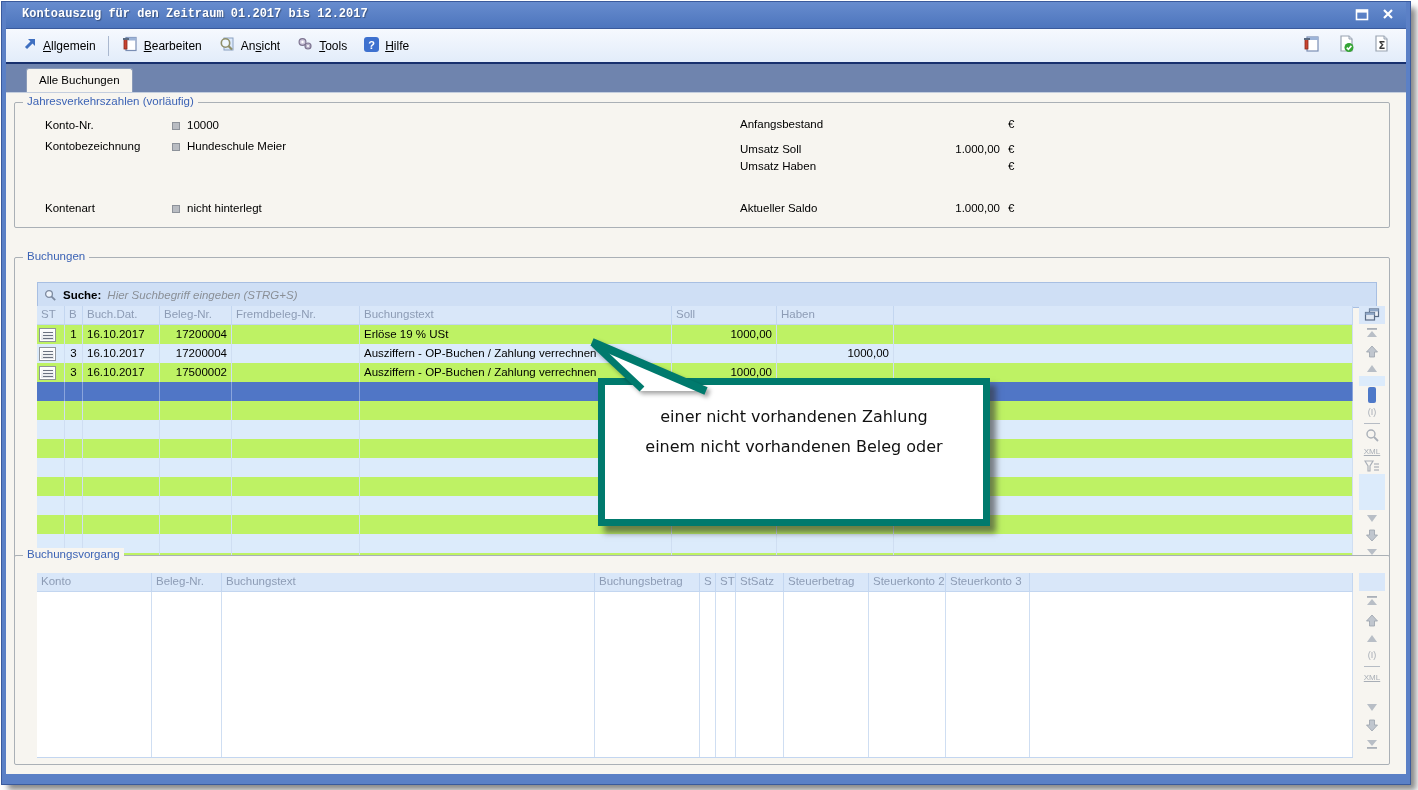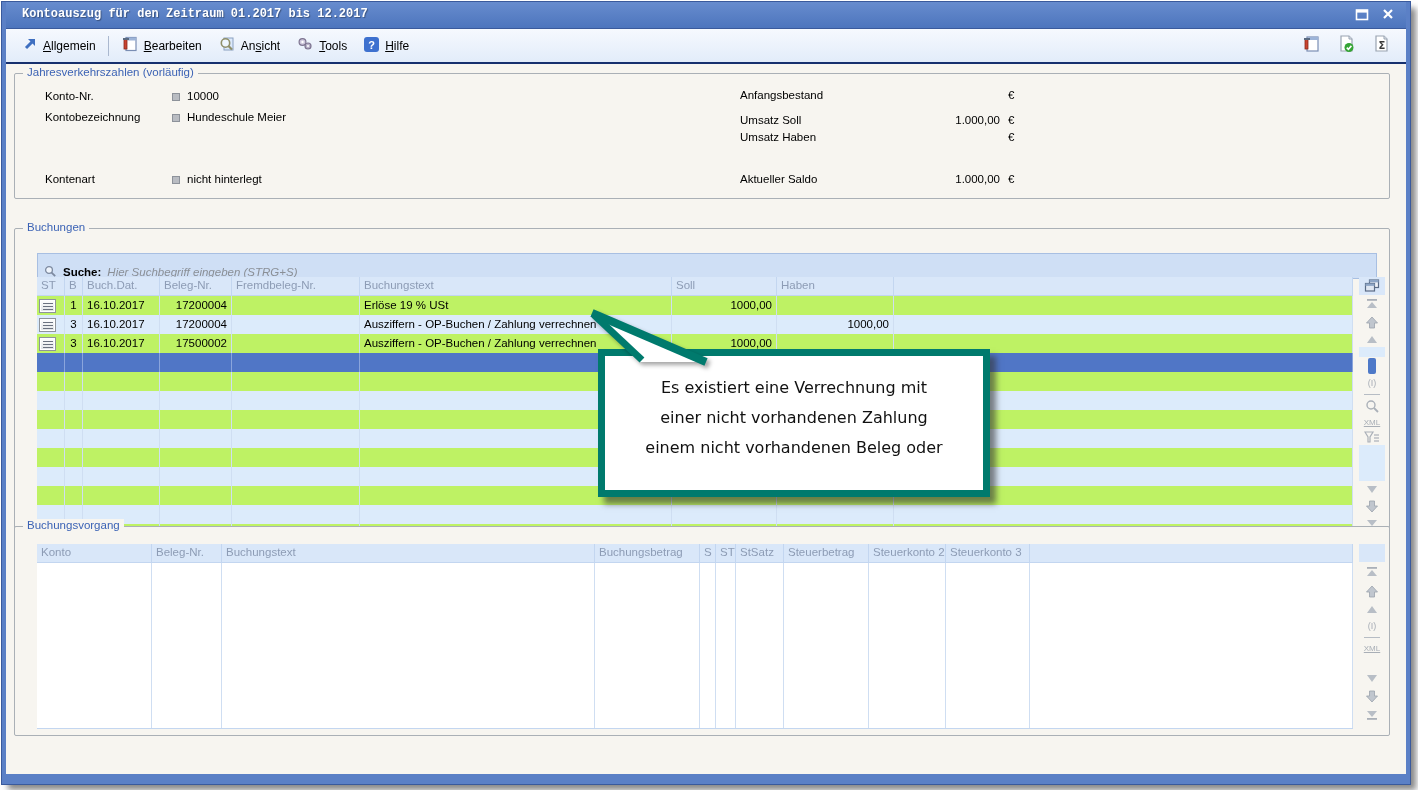--- a/index.html
+++ b/index.html
@@ -35,21 +35,21 @@
     color:#3c63b5;font-size:11.5px;}
   
   .field-row{position:absolute;height:14px;font-size:11.5px;color:#000;}
   .field-label{position:absolute;left:0;top:0;}
   .field-bullet{position:absolute;width:6px;height:6px;top:3px;background:#b9bcc2;border:1px solid #8d929a;}
   .field-value{position:absolute;top:0;}
   .num-value{position:absolute;top:0;width:120px;text-align:right;}
   .unit{position:absolute;top:0;}
   
   .searchbar{position:absolute;height:26px;background:#cfdff5;border:1px solid #a8bfe2;
-    display:flex;align-items:flex-end;font-size:11.5px;gap:6px;padding-left:6px;box-sizing:border-box;}
+    display:flex;align-items:center;font-size:11.5px;gap:6px;padding-left:6px;box-sizing:border-box;}
   .searchbar .s-label{font-weight:bold;color:#000;}
   .searchbar .s-ph{color:#8a8f96;font-style:italic;}
   
   .grid{position:absolute;background:#bef264;}
   .g-header{display:flex;height:18px;background:#d9e7f9;border-bottom:1px solid #c3d6f0;}
   .g-header .hcell{box-sizing:border-box;border-right:1px solid #c3d6f0;color:#8d9cb5;
     font-size:11.5px;line-height:17px;padding-left:4px;overflow:hidden;white-space:nowrap;}
   .g-row{display:flex;height:19px;}
   .g-row .cell{box-sizing:border-box;border-right:1px solid #cfdef2;font-size:11.5px;
     line-height:18px;padding:0 4px;overflow:hidden;white-space:nowrap;color:#000;}
@@ -164,20 +164,23 @@
           <span class="tool-btn">
             <svg width="20" height="20" viewBox="0 0 20 20">
               <path d="M5 2 h8 l3 3 v12 h-11 z" fill="#fff" stroke="#9aa4b2" stroke-width="1.2"></path>
               <path d="M13 2 v3 h3" fill="#dfe6ee" stroke="#9aa4b2" stroke-width="1"></path>
               <text x="11" y="14.5" font-size="10" font-weight="bold" fill="#3a3a3a" text-anchor="middle" font-family="DejaVu Sans,sans-serif">Σ</text>
             </svg>
           </span>
         </span>
   </div>
 
+  <div class="tabband">
+    <div class="tab">Alle Buchungen</div>
+  </div>
 
   <div class="content">
 
     <div class="groupbox" id="gb-summary" style="left:8px;top:9px;width:1374px;height:124px;">
       <span class="gb-label">Jahresverkehrszahlen (vorläufig)</span>
       <div id="summary-left">
             <div class="field-row" style="left: 30px; top: 16px; width: 600px;">
               <span class="field-label">Konto-Nr.</span>
               <span class="field-bullet" style="left: 127px;"></span>
               <span class="field-value" style="left: 142px;">10000</span>
@@ -529,21 +532,20 @@
             <span class="sc" style="height: 18px;">
               <svg width="14" height="12" viewBox="0 0 14 12">
                 <polygon points="7,8 12,2 2,2" fill="#b8bec6"></polygon>
                 <rect x="2" y="9" width="10" height="1.8" fill="#aab0b8"></rect>
               </svg>
             </span>
           </div>
     </div>
 
     <div class="callout" id="callout" style="left: 592px; top: 285px; width: 378px; height: 117px; padding-top: 17px; border-color: rgb(0, 122, 109);">
-          <div class="cl-line">Es existiert eine Verrechnung mit</div>
           <div class="cl-line">einer nicht vorhandenen Zahlung</div>
           <div class="cl-line">einem nicht vorhandenen Beleg oder</div>
         </div>
     <svg class="arrow-svg" width="170" height="62" style="left:548px;top:240px;" viewBox="0 0 170 62">
       <polygon points="38,9 152,58 86,58" fill="#ffffff"></polygon>
       <line x1="38" y1="9" x2="152" y2="58" stroke="#007a6d" stroke-width="8"></line>
       <line x1="40" y1="11" x2="88" y2="56" stroke="#007a6d" stroke-width="7"></line>
     </svg>
 
   </div>

